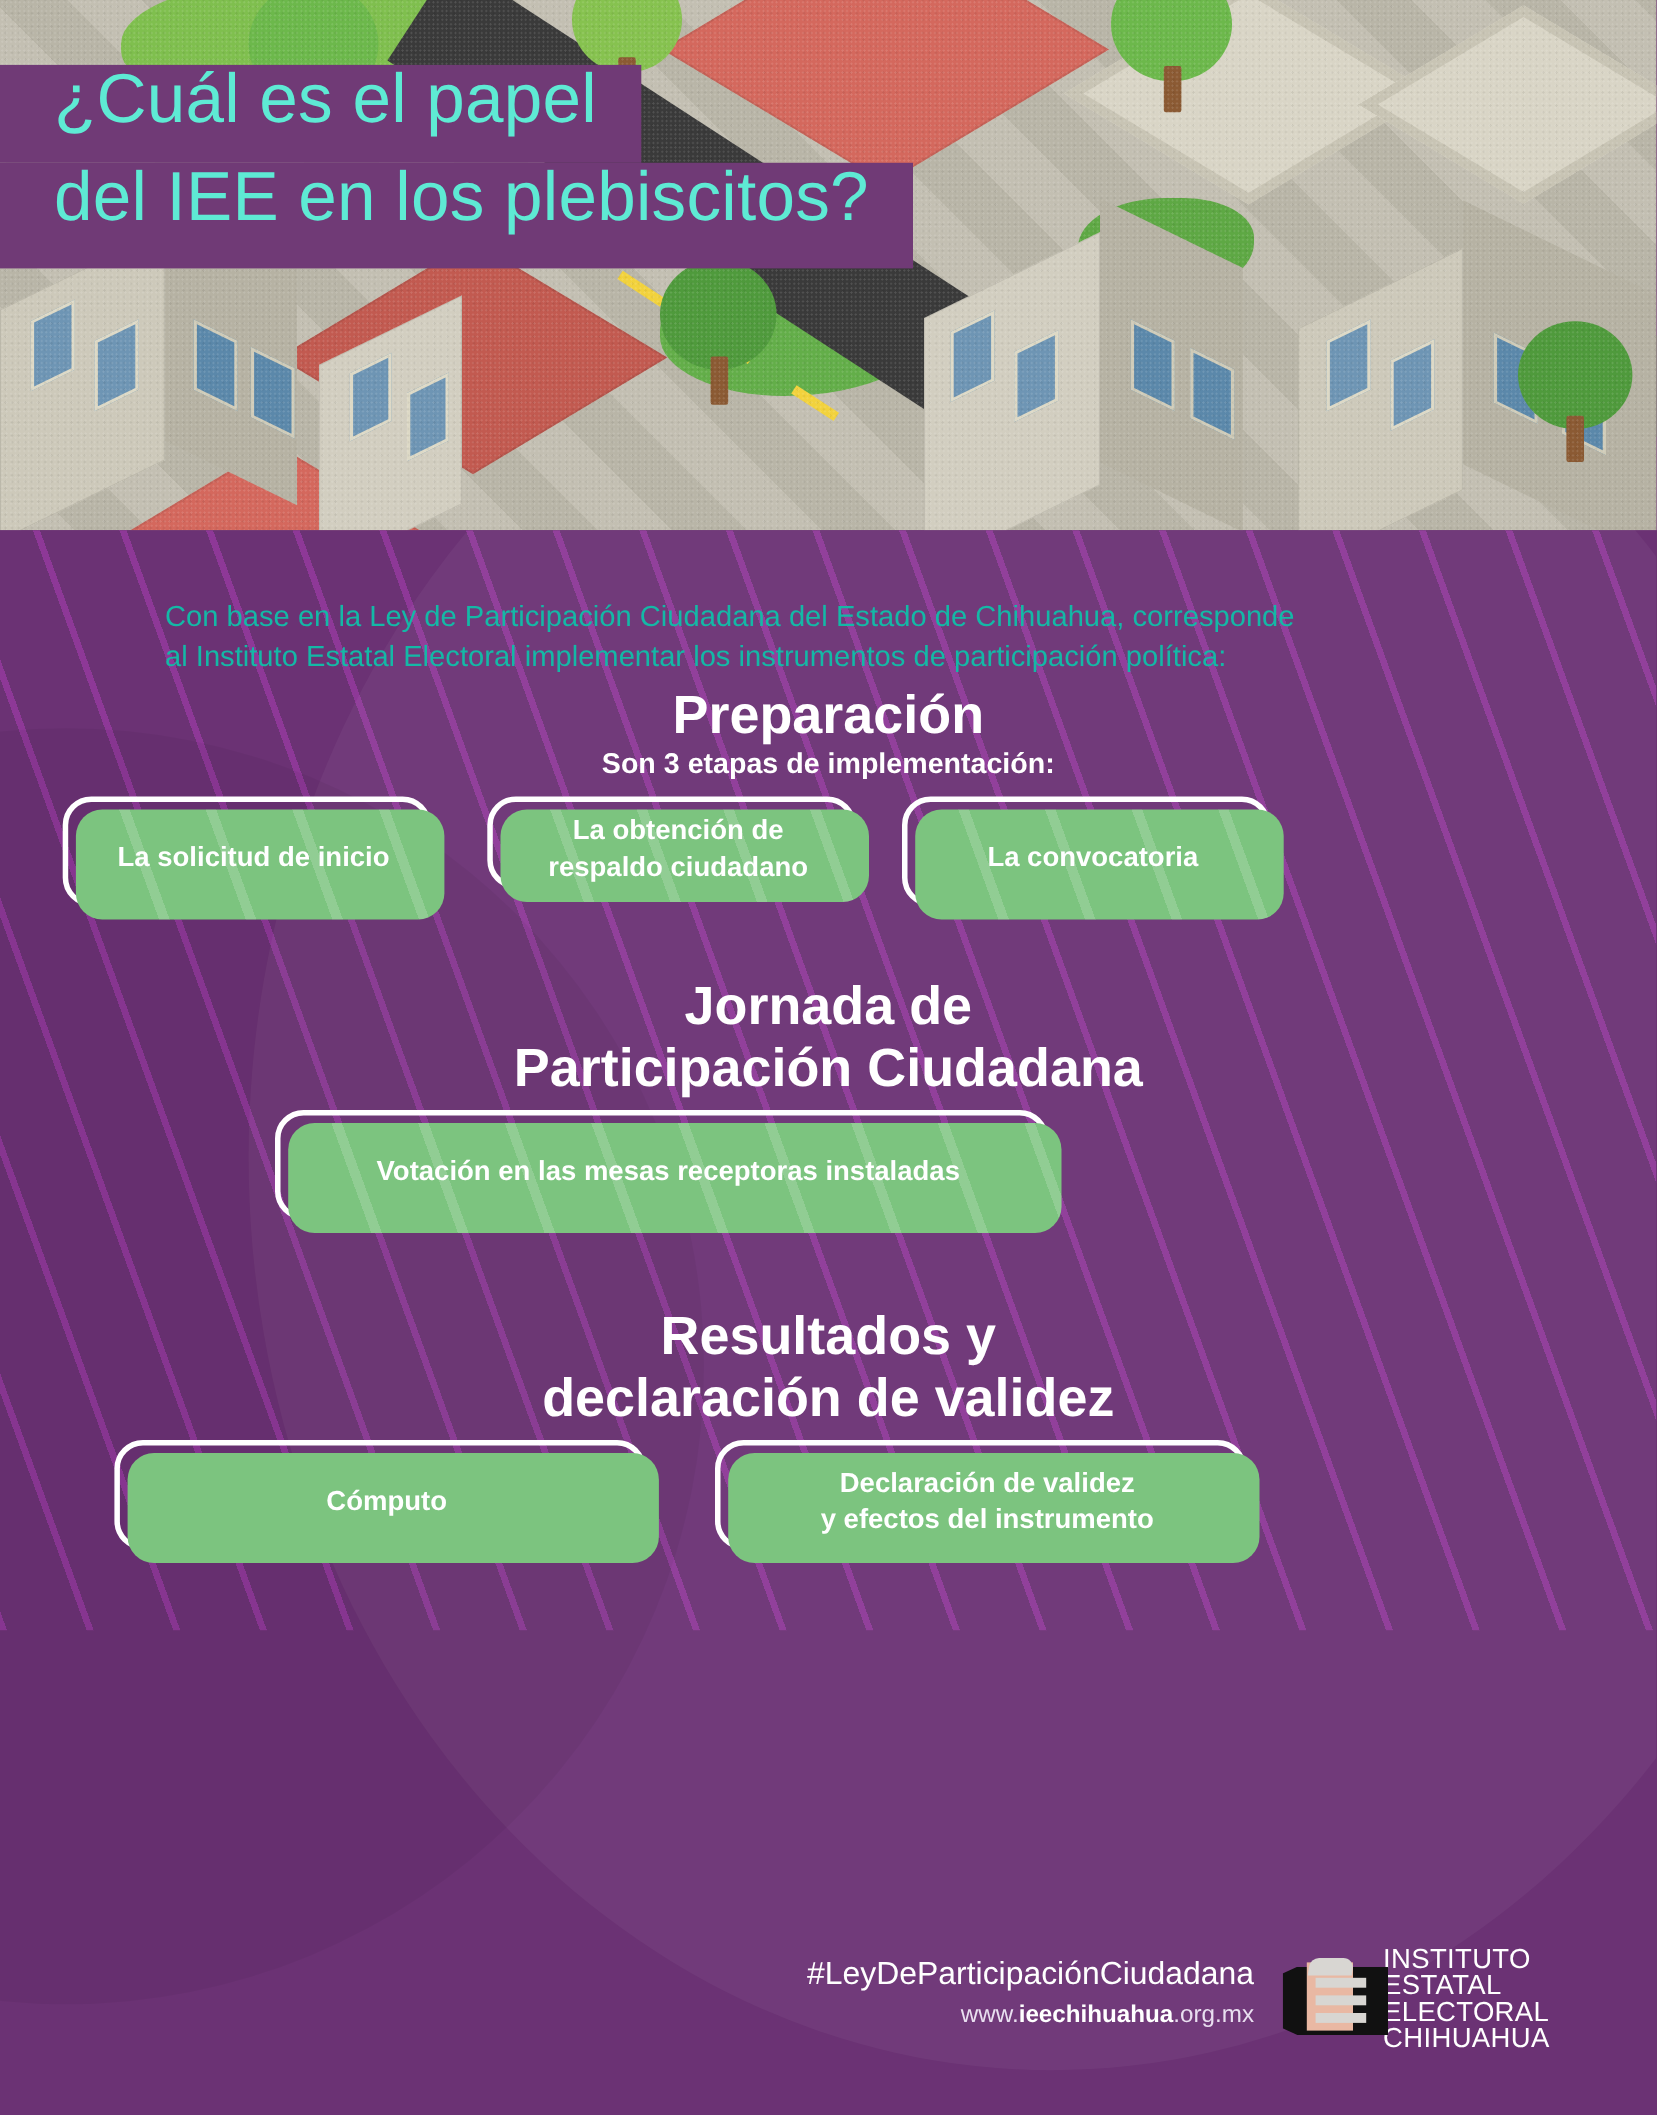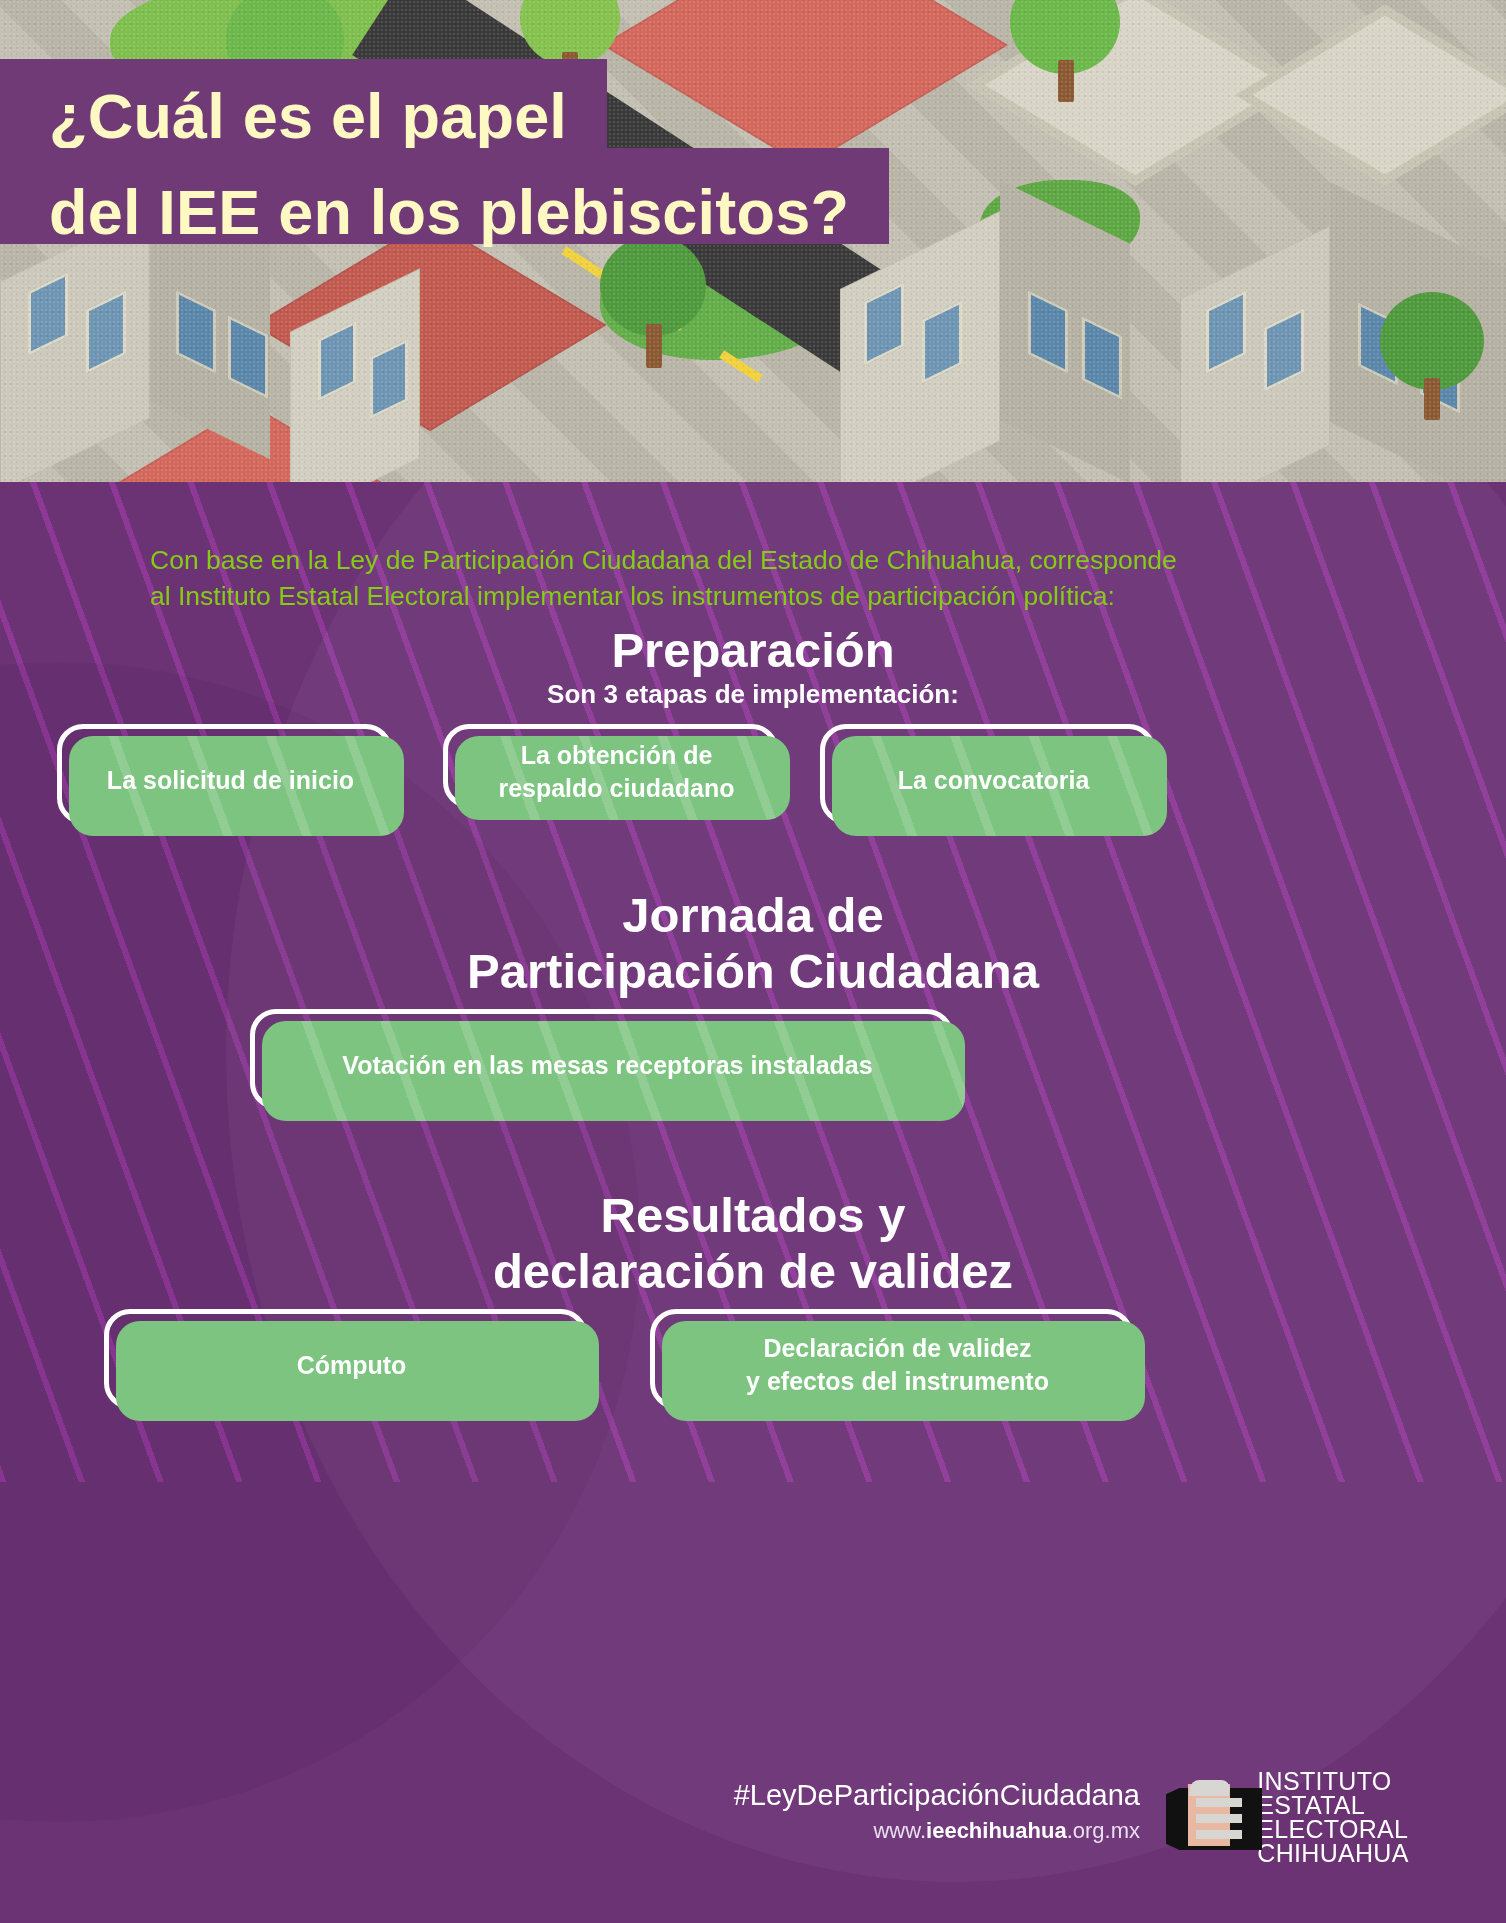--- a/index.html
+++ b/index.html
@@ -37,23 +37,23 @@
   .winL{position:absolute;background:#6e95b4;border:3px solid #ddd9c6;transform:skew(0deg,-26deg);}
   .winR{position:absolute;background:#5b88aa;border:3px solid #cfcbb8;transform:skew(0deg,26deg);}
   .noise{position:absolute;inset:0;opacity:.35;
      background-image:
        radial-gradient(rgba(255,255,255,.35) 1px, transparent 1px),
        radial-gradient(rgba(0,0,0,.18) 1px, transparent 1px);
      background-size:4px 4px, 6px 6px;
      background-position:0 0, 2px 3px;}
 
   
-  .titlebar{position:absolute;background:#703a76;color:#fef9c3;
-            font-weight:700;letter-spacing:.2px;
-            display:flex;align-items:flex-end;}
+  .titlebar{position:absolute;background:#703a76;color:#5eead4;
+            font-weight:400;letter-spacing:.2px;
+            display:flex;align-items:flex-start;}
   .title1{left:0;top:59px;height:89px;padding-left:49px;padding-right:40px;}
   .title2{left:0;top:148px;height:96px;padding-left:49px;padding-right:40px;}
   .titlebar span{font-size:63px;line-height:1;white-space:nowrap;}
 
   
   .body-sec{position:absolute;left:0;top:482px;width:1506px;height:1441px;
             background:#6b3274;overflow:hidden;}
   
   .stripes{position:absolute;left:0;top:0;width:1506px;height:1000px;
      background-image:repeating-linear-gradient(70deg,
@@ -63,21 +63,21 @@
         rgba(255,255,255,0) 74px);
      }
   .circle-shade{position:absolute;left:226px;top:-260px;width:1460px;height:1660px;
      border-radius:50%;background:rgba(255,255,255,.045);}
   .circle-shade2{position:absolute;left:-520px;top:180px;width:1160px;height:1160px;
      border-radius:50%;background:rgba(0,0,0,.045);}
 
   .content{position:absolute;inset:0;}
 
   
-  .intro{position:absolute;left:150px;top:60px;width:1210px;color:#84cc16;
+  .intro{position:absolute;left:150px;top:60px;width:1210px;color:#14b8a6;
          font-size:26.5px;line-height:36px;text-align:justify;}
   .intro .l{display:block;}
   .intro .l.c{text-align:center;}
   .intro b{font-weight:700;}
   .etapas{position:absolute;left:0;top:197px;width:1506px;text-align:center;
           color:#fff;font-size:26px;font-weight:700;}
 
   
   .stage-h{position:absolute;width:1506px;text-align:center;color:#fff;
            font-weight:700;font-size:49px;line-height:56px;left:0;}

